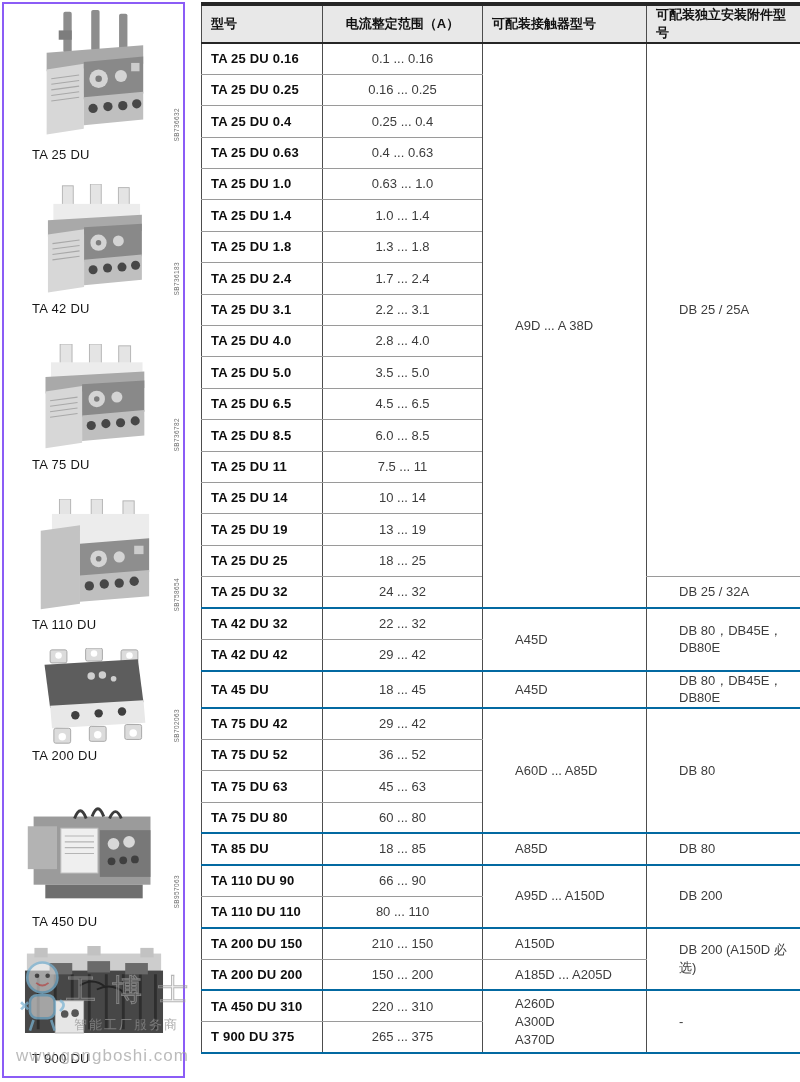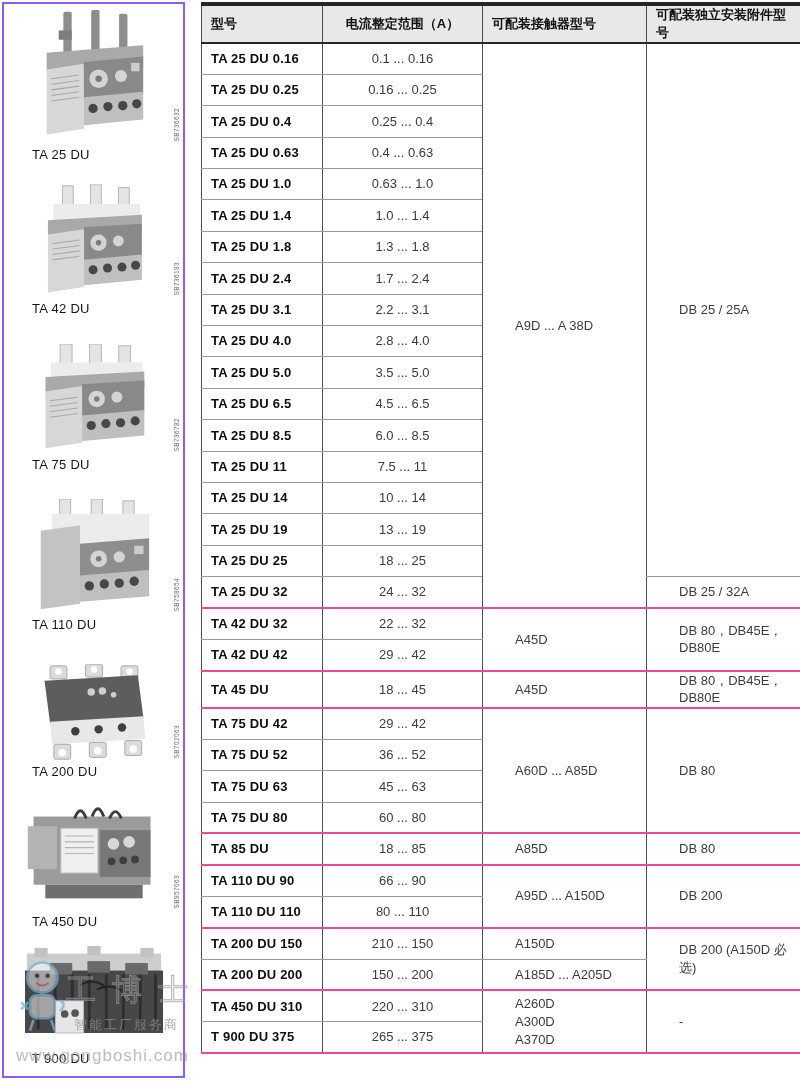--- a/index.html
+++ b/index.html
@@ -25,21 +25,21 @@
     writing-mode:vertical-rl; transform:rotate(180deg); letter-spacing:0.4px;
   }
   .pin { fill:#8d8d8d; }
   .pins-light .pin { fill:#e4e4e4; stroke:#b2b2b2; stroke-width:1; }
 
   
   .p1 { top:6px;   height:152px; }
   .p2 { top:180px; height:132px; }
   .p3 { top:340px; height:128px; }
   .p4 { top:495px; height:133px; }
-  .p5 { top:660px; height:115px; }
+  .p5 { top:644px; height:115px; }
   .p6 { top:795px; height:130px; }
   .p7 { top:942px; height:120px; }
 
   
   .watermark { position:absolute; left:4px; bottom:6px; width:196px; height:140px; opacity:0.72; pointer-events:none; }
   .wm-mascot { position:absolute; left:6px; top:28px; }
   .wm-brand {
     position:absolute; left:58px; top:40px; font-size:30px; letter-spacing:16px;
     color:rgba(160,160,160,0.18); -webkit-text-stroke:1px #9a9a9a; white-space:nowrap;
   }
@@ -59,21 +59,21 @@
   }
   th.center { text-align:center; padding:0; }
   td {
     height:31.4px; font-size:13px; color:#3c3c3c; vertical-align:middle;
     padding:0 4px 0 9px; border-bottom:1px solid #9a9a9a; border-left:1px solid #4d4d4d;
     line-height:1.35; overflow:hidden;
   }
   td.model-cell { font-weight:bold; color:#0e0e0e; letter-spacing:0.2px; }
   td.range-cell { text-align:center; padding:4px; }
   td.contactor-cell, td.accessory-cell { white-space:pre-line;padding-left:32px; }
-  td.thick { border-bottom:2px solid #ec4899; }
+  td.thick { border-bottom:2px solid #0369a1; }
 </style>
 </head>
 <body>
 
 <div class="left-panel">
 
   <figure class="product p1">
     <span class="photo">
       <svg width="122" height="130" viewBox="0 0 130 140">
         <rect class="pin" x="32" y="2" width="9" height="44" rx="2"></rect>

